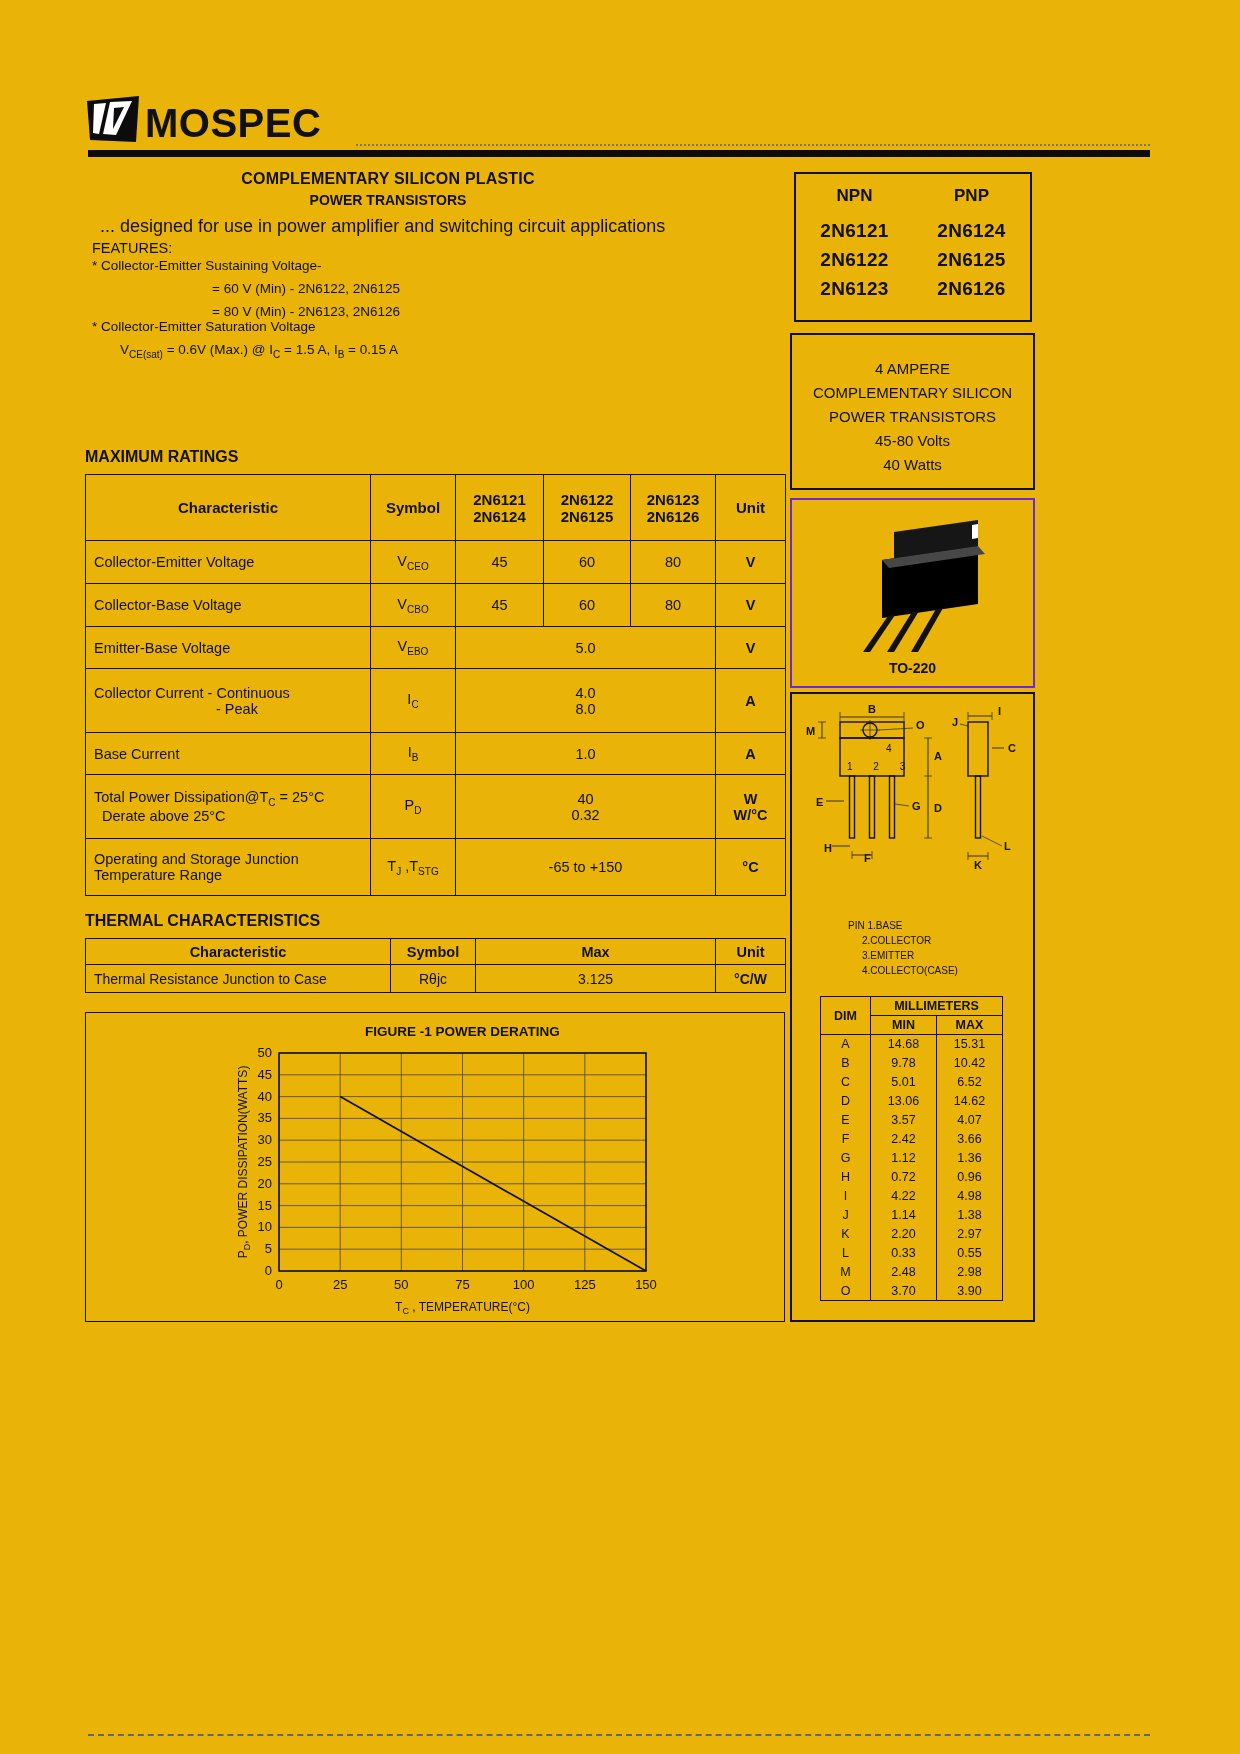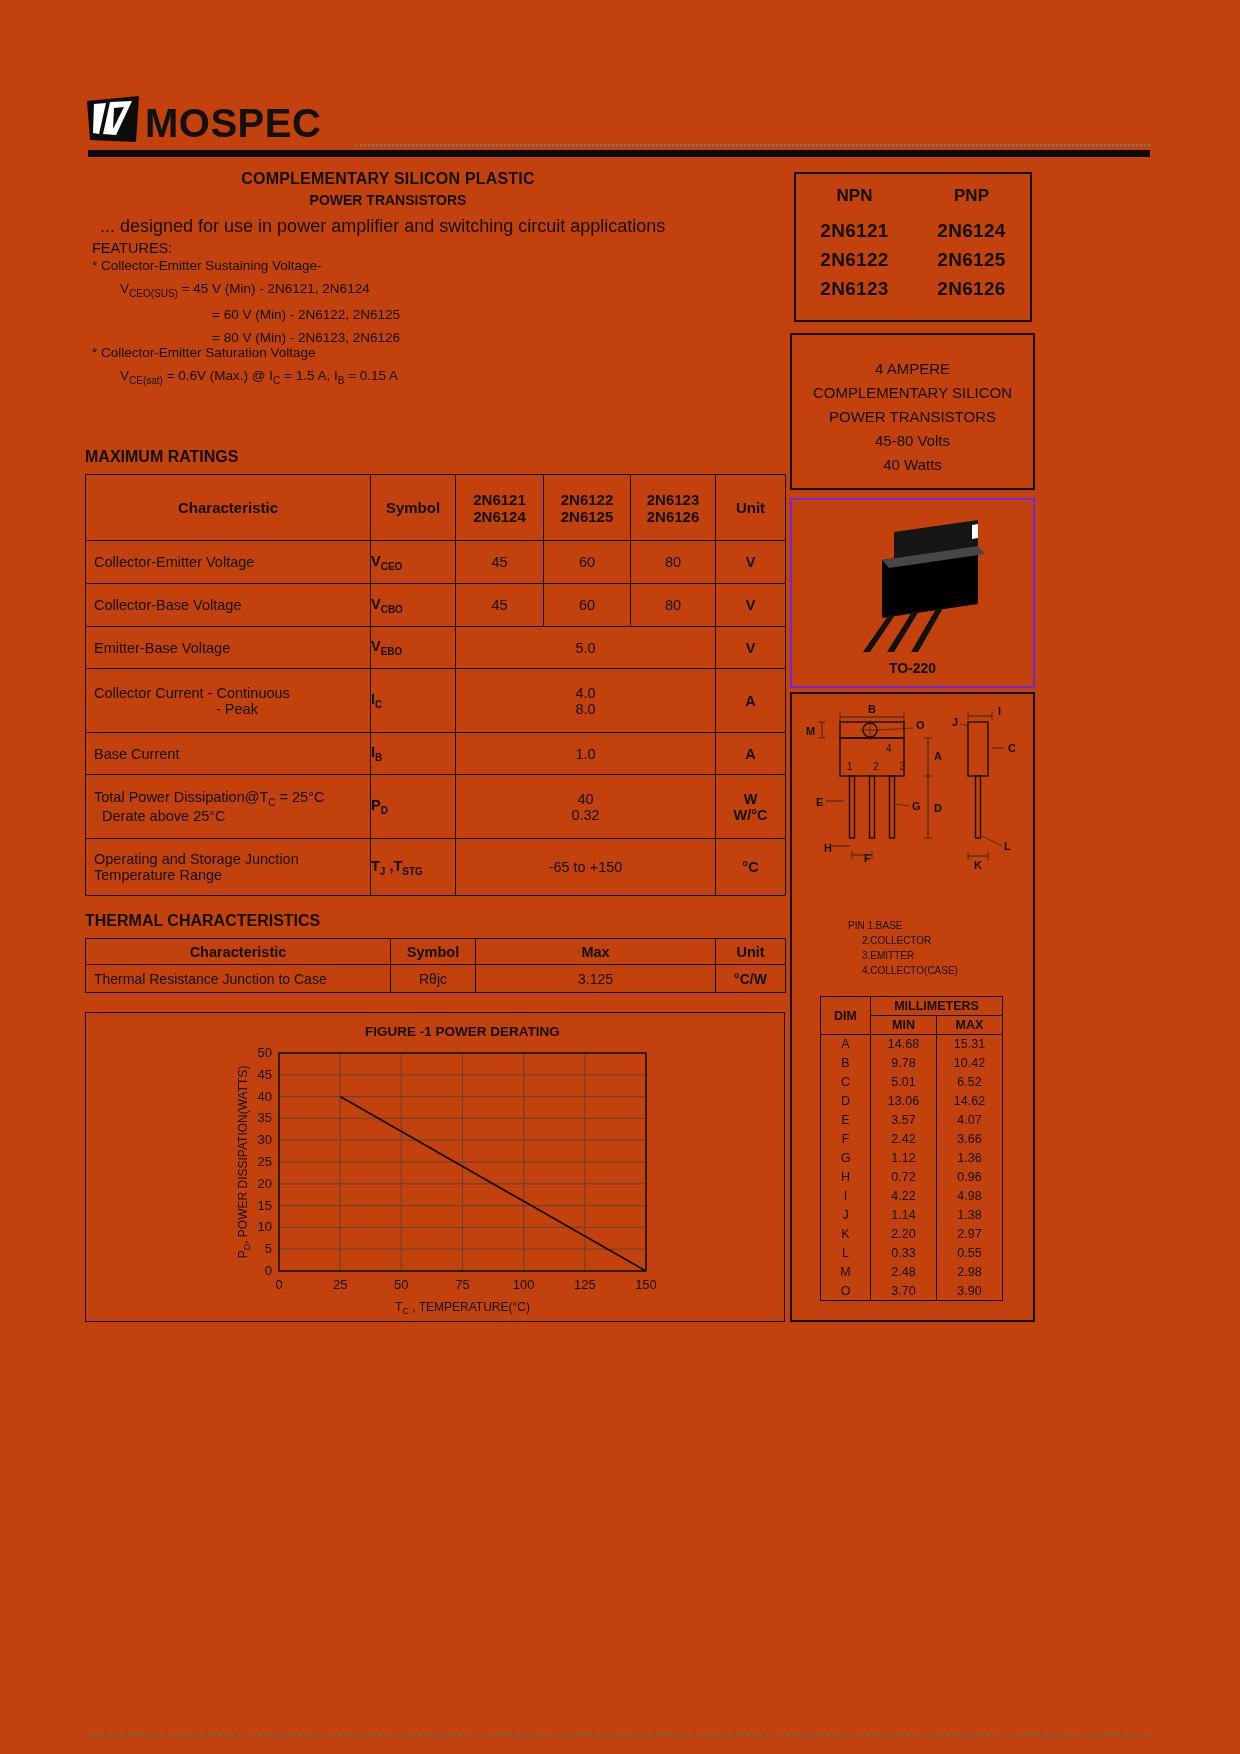--- a/index.html
+++ b/index.html
@@ -1,17 +1,17 @@
 <!DOCTYPE html>
 <html><head>
 <meta charset="utf-8">
 <style>
 *{margin:0;padding:0;box-sizing:border-box}
 body{background:#e8e8e8;font-family:"Liberation Sans",sans-serif;color:#111}
-.page{position:relative;width:1240px;height:1754px;background:#c2410c;overflow:hidden;margin:0 auto}
+.page{position:relative;width:1240px;height:1754px;background:#eab308;overflow:hidden;margin:0 auto}
 
 
 .masthead{position:absolute;left:86px;top:96px;display:flex;align-items:flex-end;gap:5px}
 .logo-icon svg{display:block}
 .brand{font-size:40px;font-weight:700;letter-spacing:.5px;line-height:.92}
 .rule-dotted{position:absolute;left:356px;top:144px;width:794px;border-top:2px dotted #777}
 .rule-thick{position:absolute;left:88px;top:150px;width:1062px;height:7px;background:#0b0b0b}
 .rule-bottom{position:absolute;left:88px;top:1734px;width:1062px;border-top:2px dashed #666}
 
 
@@ -46,21 +46,21 @@
 .dim-table td{border-left:1.4px solid #111;border-right:1.4px solid #111;padding:0 6px;height:19px;text-align:center}
 .dim-table td.dletter{width:50px}
 .dim-table td.dmin,.dim-table td.dmax{width:66px}
 
 
 .mr-heading{position:absolute;left:85px;top:448px;font-size:16px;font-weight:700}
 .mr-table{position:absolute;left:85px;top:474px;width:700px;border-collapse:collapse;table-layout:fixed;font-size:14.5px}
 .mr-table th,.mr-table td{border:1.8px solid #111;vertical-align:middle}
 .mr-table th{font-size:15px;font-weight:700;height:66px;text-align:center}
 .mr-table td.char{text-align:left;padding:4px 4px 4px 8px}
-.mr-table td.sym{font-weight:700}
+.mr-table td.sym{text-align:center;font-weight:400}
 .mr-table td.val{text-align:center}
 .mr-table td.unit{text-align:center;font-weight:700}
 
 
 .th-heading{position:absolute;left:85px;top:912px;font-size:16px;font-weight:700}
 .th-table{position:absolute;left:85px;top:938px;width:700px;border-collapse:collapse;table-layout:fixed;font-size:14px}
 .th-table th,.th-table td{border:1.8px solid #111}
 .th-table th{height:26px;font-size:14.5px;font-weight:700;text-align:center}
 .th-table td{height:28px;text-align:center}
 .th-table td.left{text-align:left;padding-left:8px}
@@ -106,21 +106,20 @@
   <section class="title-block">
     <div class="doc-title1">COMPLEMENTARY SILICON PLASTIC</div>
     <div class="doc-title2">POWER TRANSISTORS</div>
     <div class="doc-desc">... designed for use in power amplifier and switching  circuit applications</div>
   </section>
 
   <section class="features">
     <div class="features-heading">FEATURES:</div>
     <div class="feat-title">* Collector-Emitter Sustaining Voltage-</div>
     <div id="feat1-lines">
-        <div class="feat-line">V<span class="sub">CEO(SUS)</span> = 45 V (Min) - 2N6121, 2N6124</div>
         <div class="feat-line feat-indent">= 60 V (Min) - 2N6122, 2N6125</div>
         <div class="feat-line feat-indent">= 80 V (Min) - 2N6123, 2N6126</div>
       </div>
     <div class="feat-title">* Collector-Emitter Saturation Voltage</div>
     <div id="feat2-lines">
         <div class="feat-line">V<span class="sub">CE(sat)</span> = 0.6V (Max.) @ I<span class="sub">C</span> = 1.5 A, I<span class="sub">B</span> = 0.15 A</div>
       </div>
   </section>
 
   <aside class="part-box">

